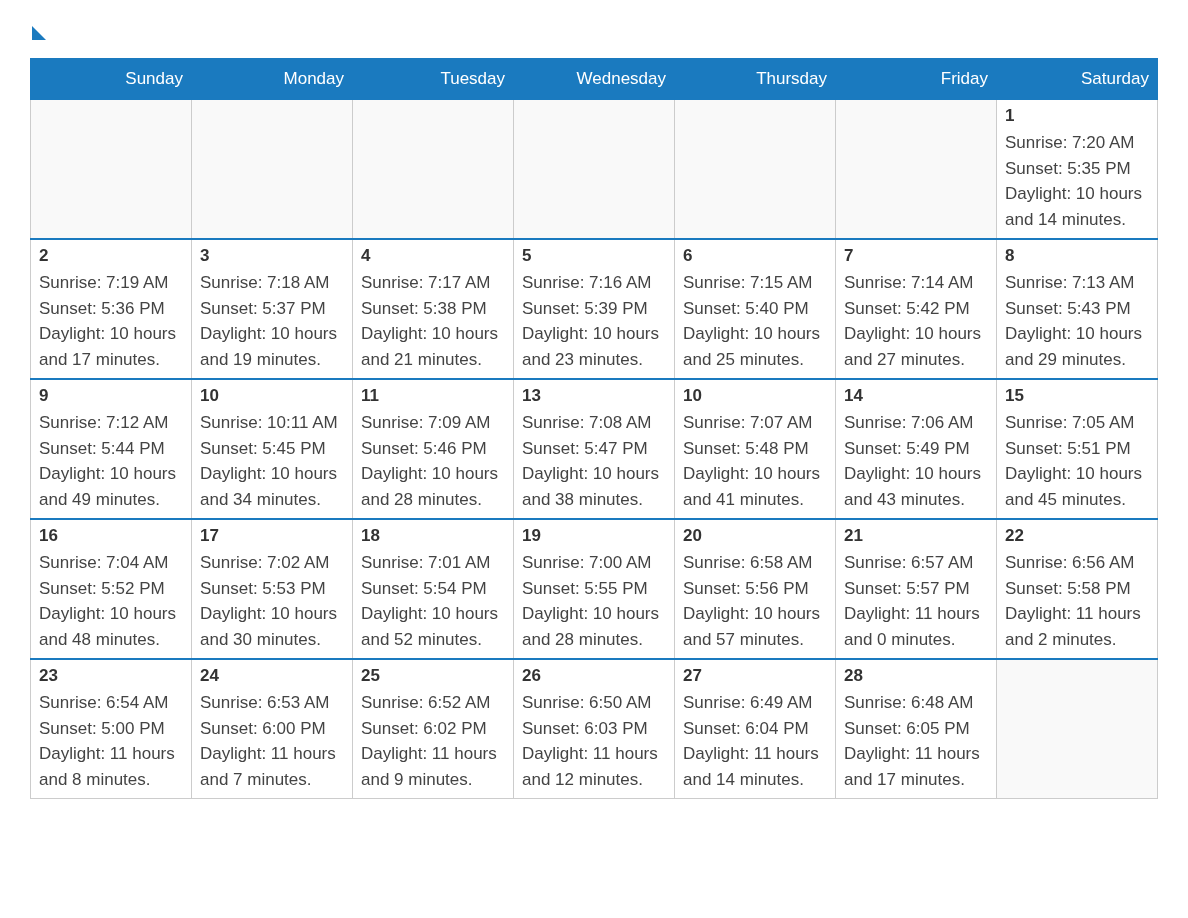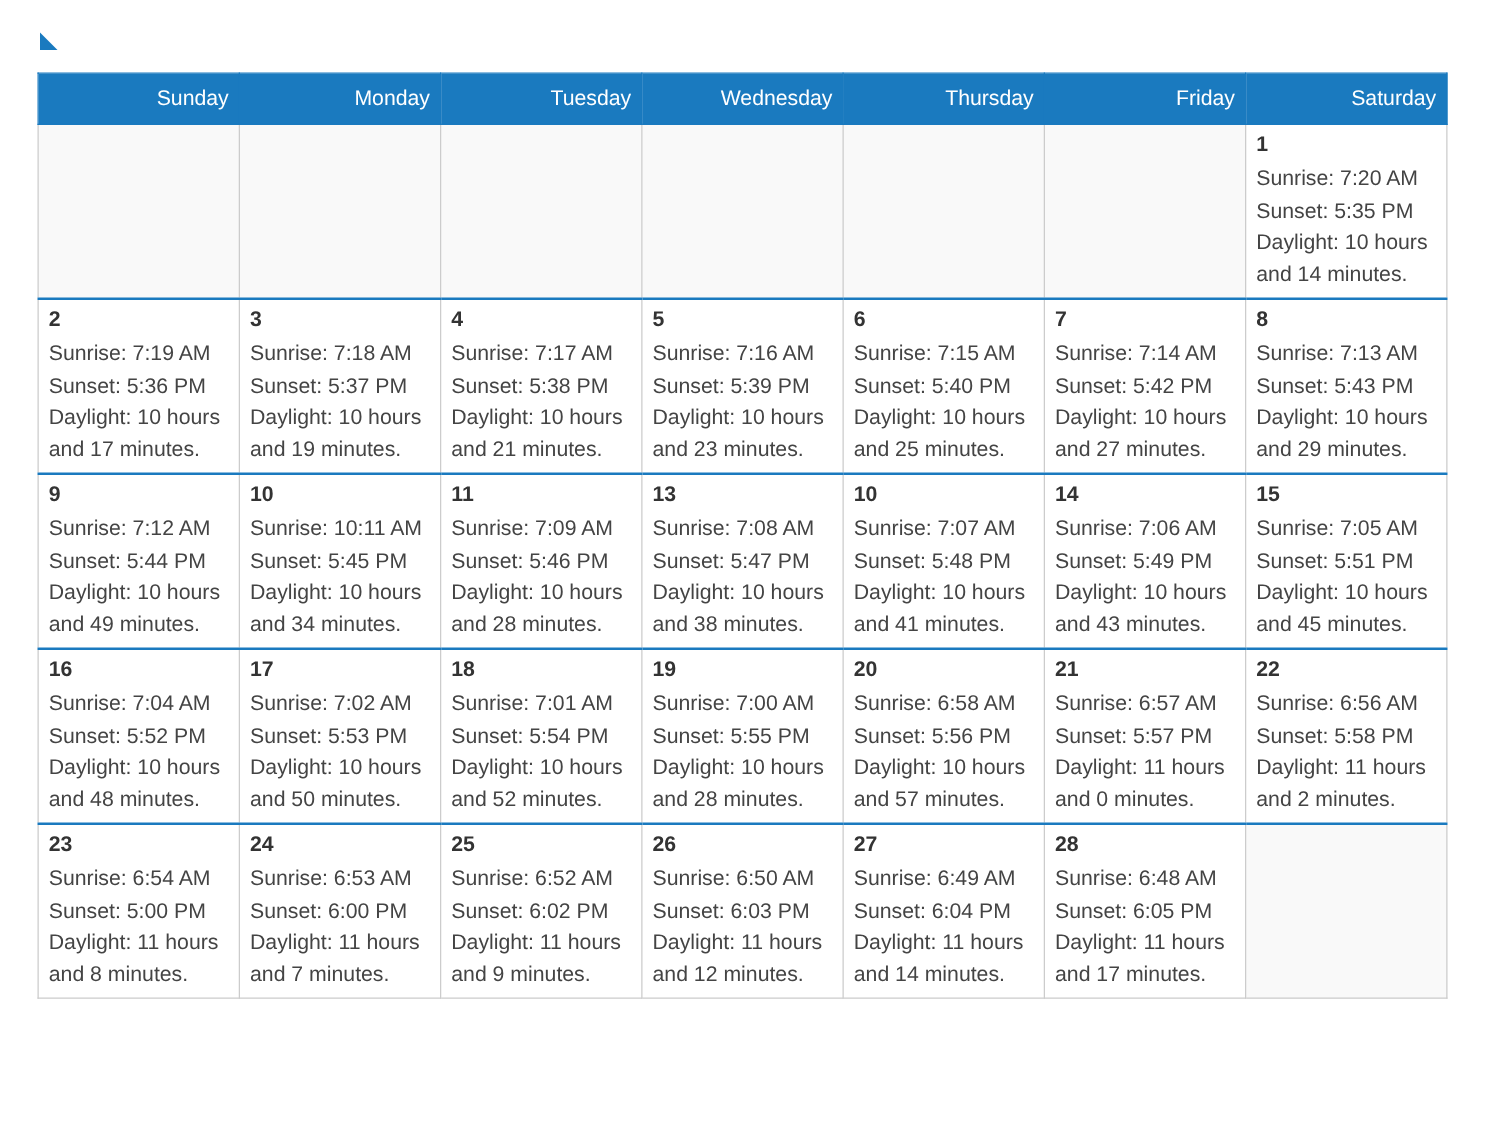--- a/index.html
+++ b/index.html
@@ -204,21 +204,21 @@
           <div class="day-info"><span>Sunrise: 7:05 AM</span><br><span>Sunset: 5:51 PM</span><br><span>Daylight: 10 hours and 45 minutes.</span></div>
         </td>
       </tr>
       <tr class="row-divider">
         <td>
           <span class="day-num">16</span>
           <div class="day-info"><span>Sunrise: 7:04 AM</span><br><span>Sunset: 5:52 PM</span><br><span>Daylight: 10 hours and 48 minutes.</span></div>
         </td>
         <td>
           <span class="day-num">17</span>
-          <div class="day-info"><span>Sunrise: 7:02 AM</span><br><span>Sunset: 5:53 PM</span><br><span>Daylight: 10 hours and 50 minutes.</span></div>
+          <div class="day-info"><span>Sunrise: 7:02 AM</span><br><span>Sunset: 5:53 PM</span><br><span>Daylight: 10 hours and 30 minutes.</span></div>
         </td>
         <td>
           <span class="day-num">18</span>
           <div class="day-info"><span>Sunrise: 7:01 AM</span><br><span>Sunset: 5:54 PM</span><br><span>Daylight: 10 hours and 52 minutes.</span></div>
         </td>
         <td>
           <span class="day-num">19</span>
           <div class="day-info"><span>Sunrise: 7:00 AM</span><br><span>Sunset: 5:55 PM</span><br><span>Daylight: 10 hours and 28 minutes.</span></div>
         </td>
         <td>

